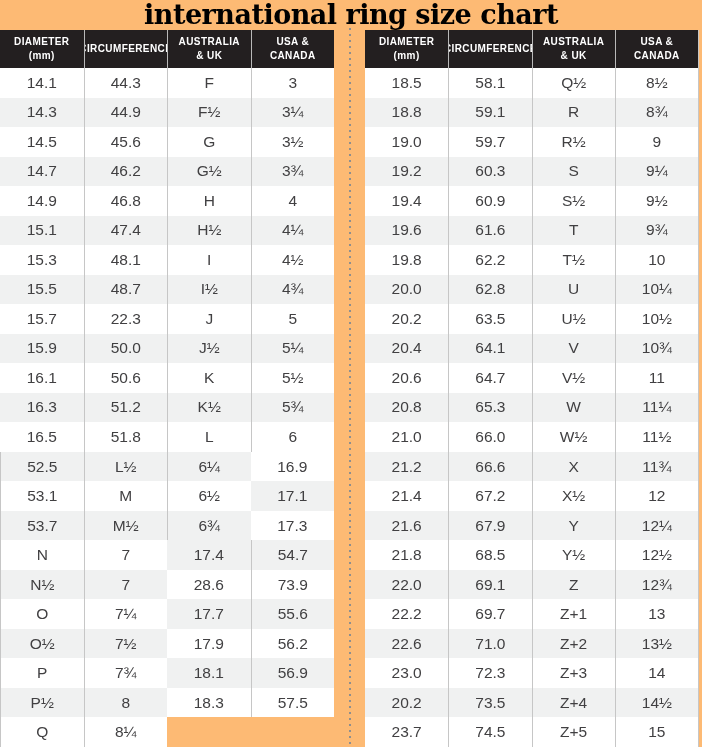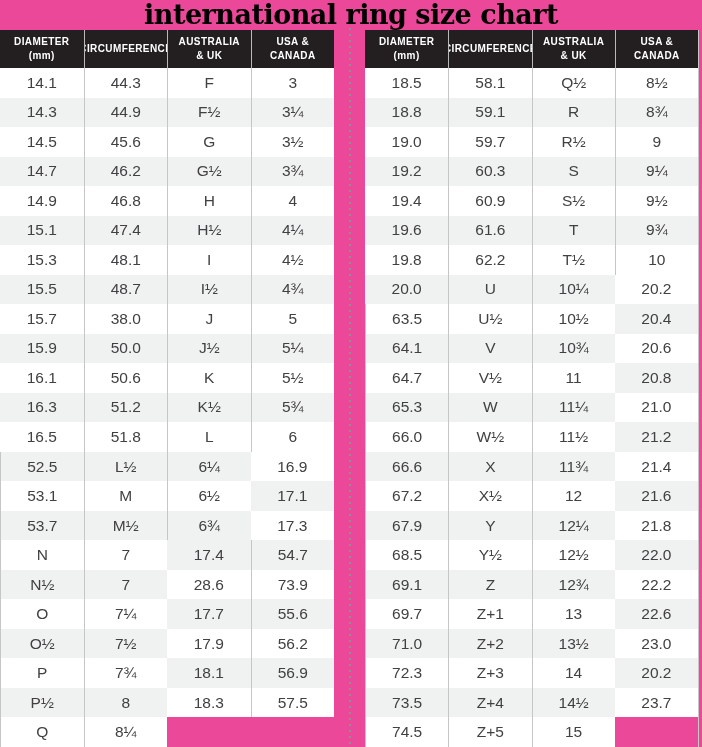--- a/index.html
+++ b/index.html
@@ -2,21 +2,21 @@
 <html><head>
 <meta charset="utf-8">
 <style>
   * { box-sizing: border-box; margin: 0; padding: 0; }
   html, body { background: #ffffff; }
   body { font-family: "Liberation Sans", sans-serif; }
 
   .page {
     width: 702px;
     height: 747px;
-    background: #ec4899;
+    background: #fdba74;
     overflow: hidden;
     position: relative;
   }
 
   .title {
     font-family: "DejaVu Serif", serif;
     font-weight: 700;
     font-size: 27px;
     line-height: 30px;
     height: 30px;
@@ -134,21 +134,21 @@
         <div class="cell td col3 alt">4¼</div>
         <div class="cell td col0">15.3</div>
         <div class="cell td col1">48.1</div>
         <div class="cell td col2">I</div>
         <div class="cell td col3">4½</div>
         <div class="cell td col0 alt">15.5</div>
         <div class="cell td col1 alt">48.7</div>
         <div class="cell td col2 alt">I½</div>
         <div class="cell td col3 alt">4¾</div>
         <div class="cell td col0">15.7</div>
-        <div class="cell td col1">38.0</div>
+        <div class="cell td col1">22.3</div>
         <div class="cell td col2">J</div>
         <div class="cell td col3">5</div>
         <div class="cell td col0 alt">15.9</div>
         <div class="cell td col1 alt">50.0</div>
         <div class="cell td col2 alt">J½</div>
         <div class="cell td col3 alt">5¼</div>
         <div class="cell td col0">16.1</div>
         <div class="cell td col1">50.6</div>
         <div class="cell td col2">K</div>
         <div class="cell td col3">5½</div>
@@ -238,20 +238,21 @@
         <div class="cell td col3">9½</div>
         <div class="cell td col0 alt">19.6</div>
         <div class="cell td col1 alt">61.6</div>
         <div class="cell td col2 alt">T</div>
         <div class="cell td col3 alt">9¾</div>
         <div class="cell td col0">19.8</div>
         <div class="cell td col1">62.2</div>
         <div class="cell td col2">T½</div>
         <div class="cell td col3">10</div>
         <div class="cell td col0 alt">20.0</div>
+        <div class="cell td col1 alt">62.8</div>
         <div class="cell td col2 alt">U</div>
         <div class="cell td col3 alt">10¼</div>
         <div class="cell td col0">20.2</div>
         <div class="cell td col1">63.5</div>
         <div class="cell td col2">U½</div>
         <div class="cell td col3">10½</div>
         <div class="cell td col0 alt">20.4</div>
         <div class="cell td col1 alt">64.1</div>
         <div class="cell td col2 alt">V</div>
         <div class="cell td col3 alt">10¾</div>

